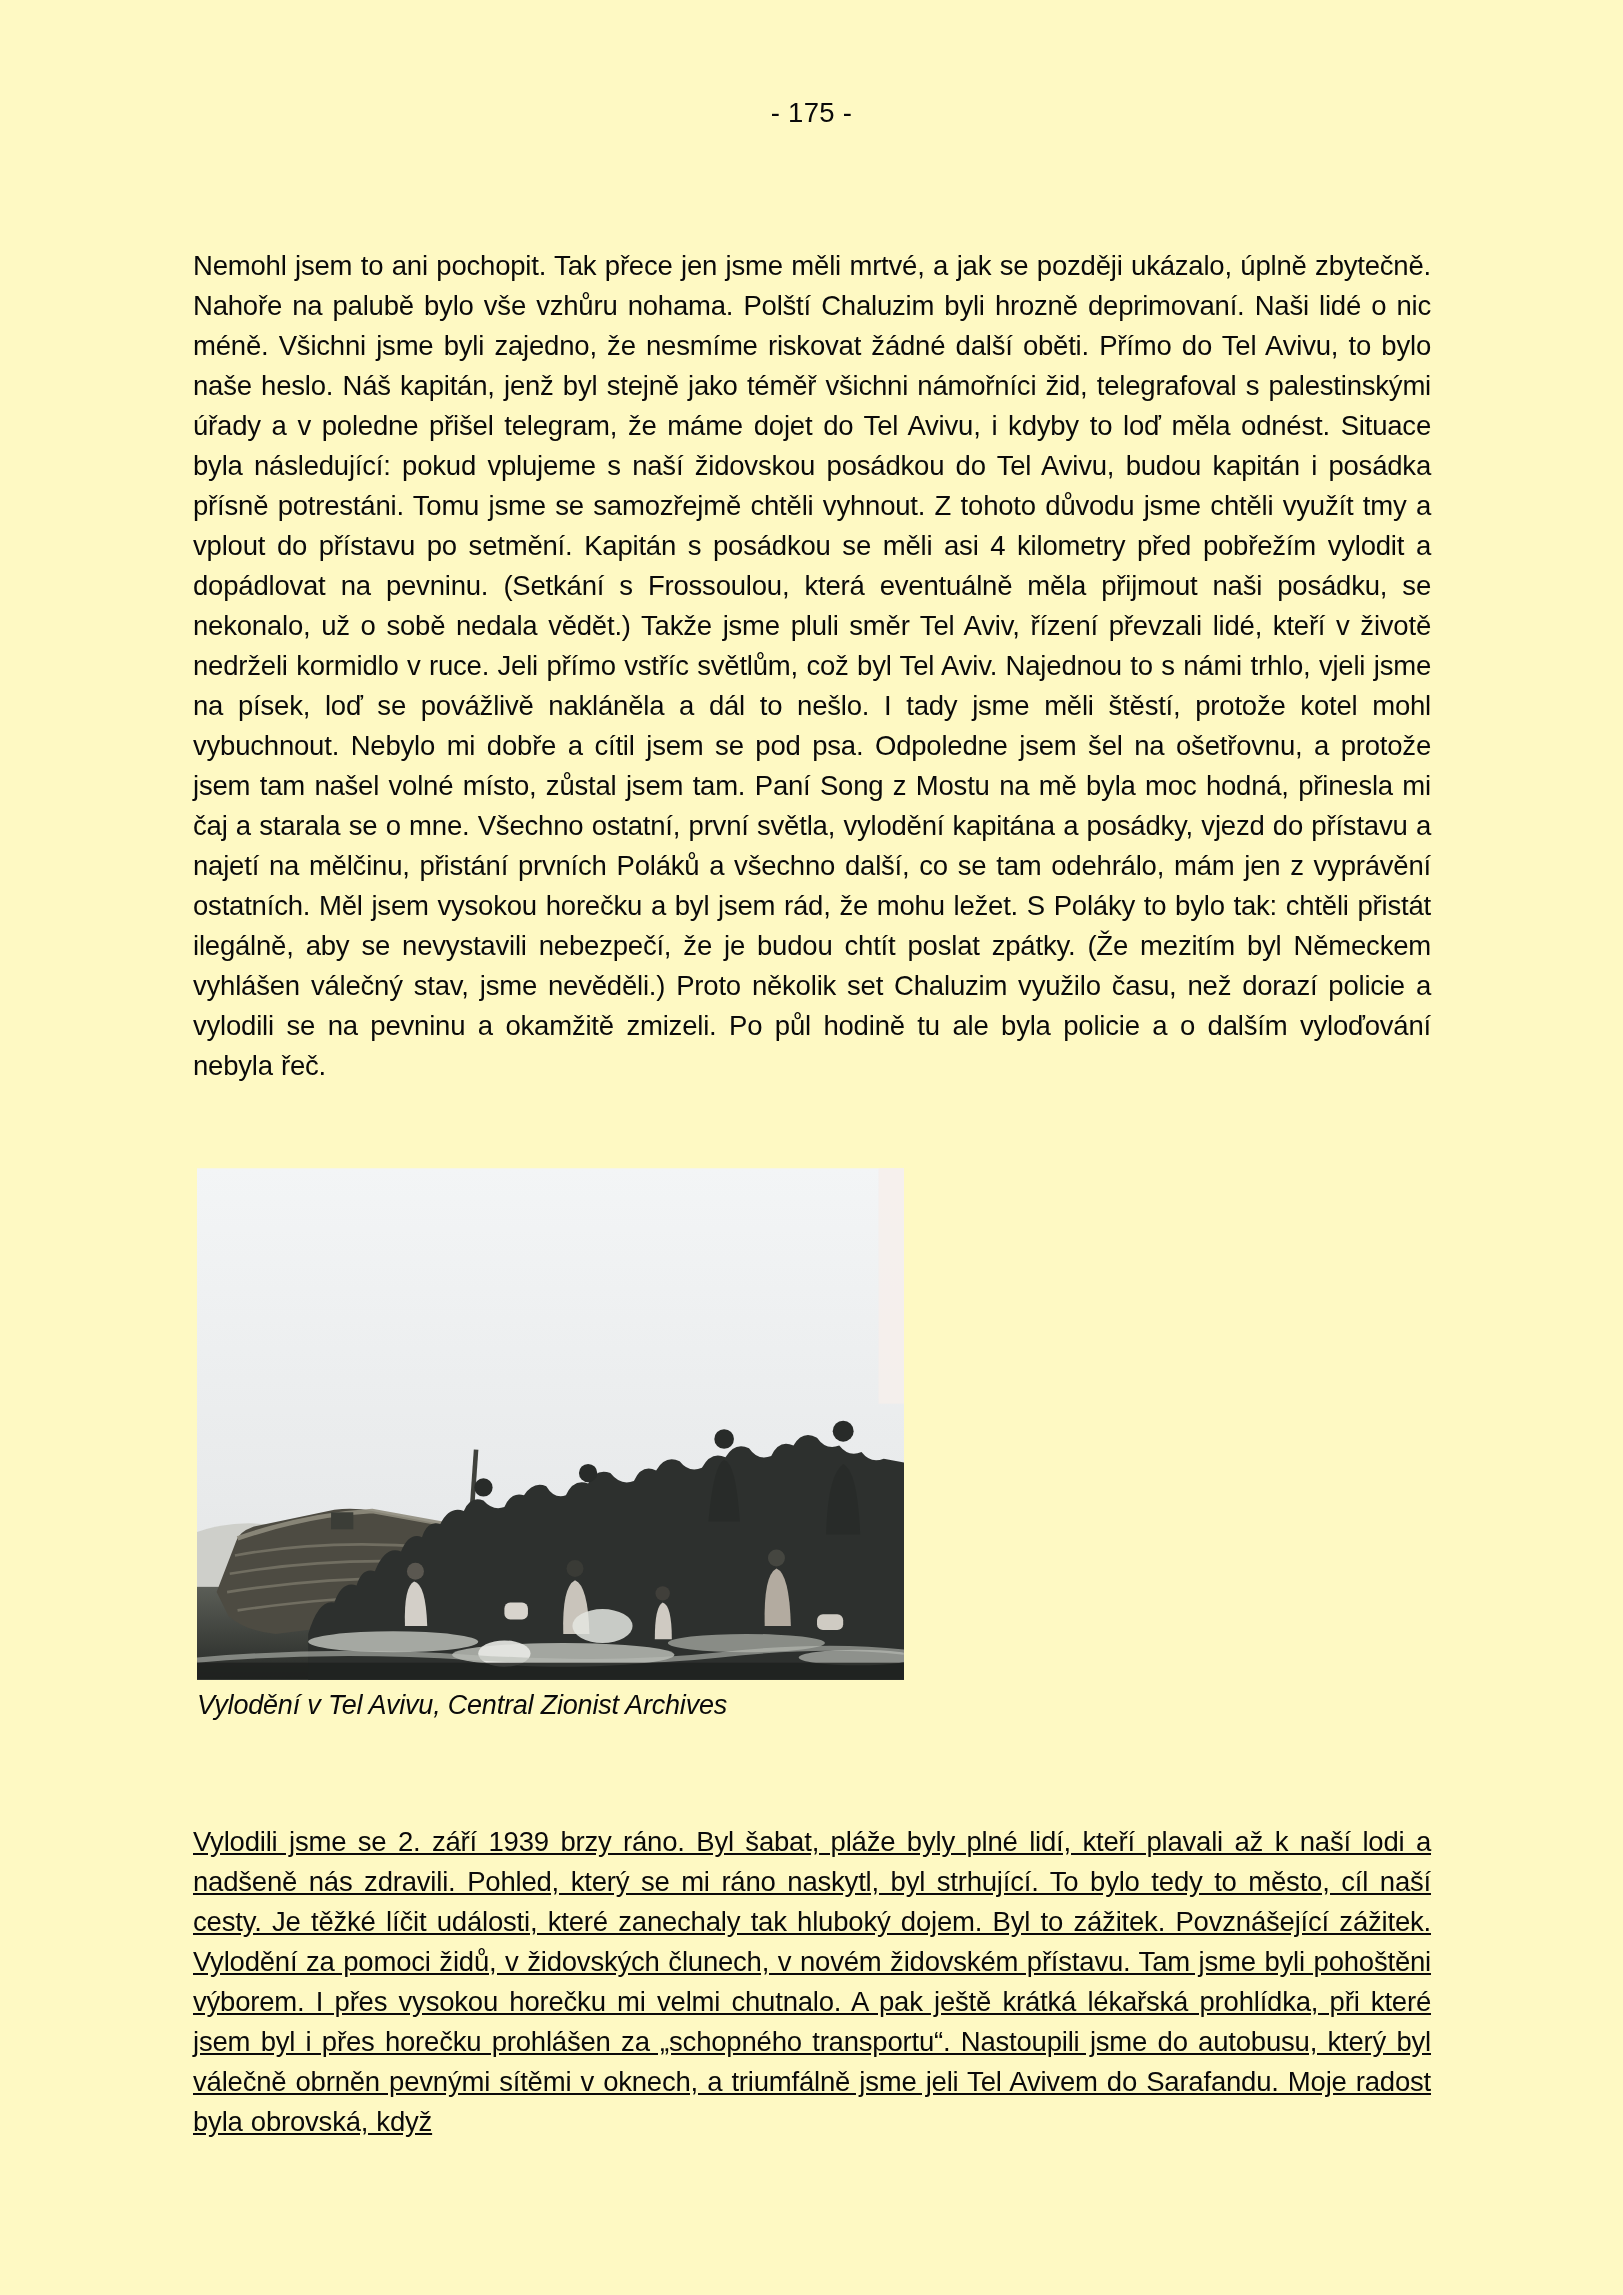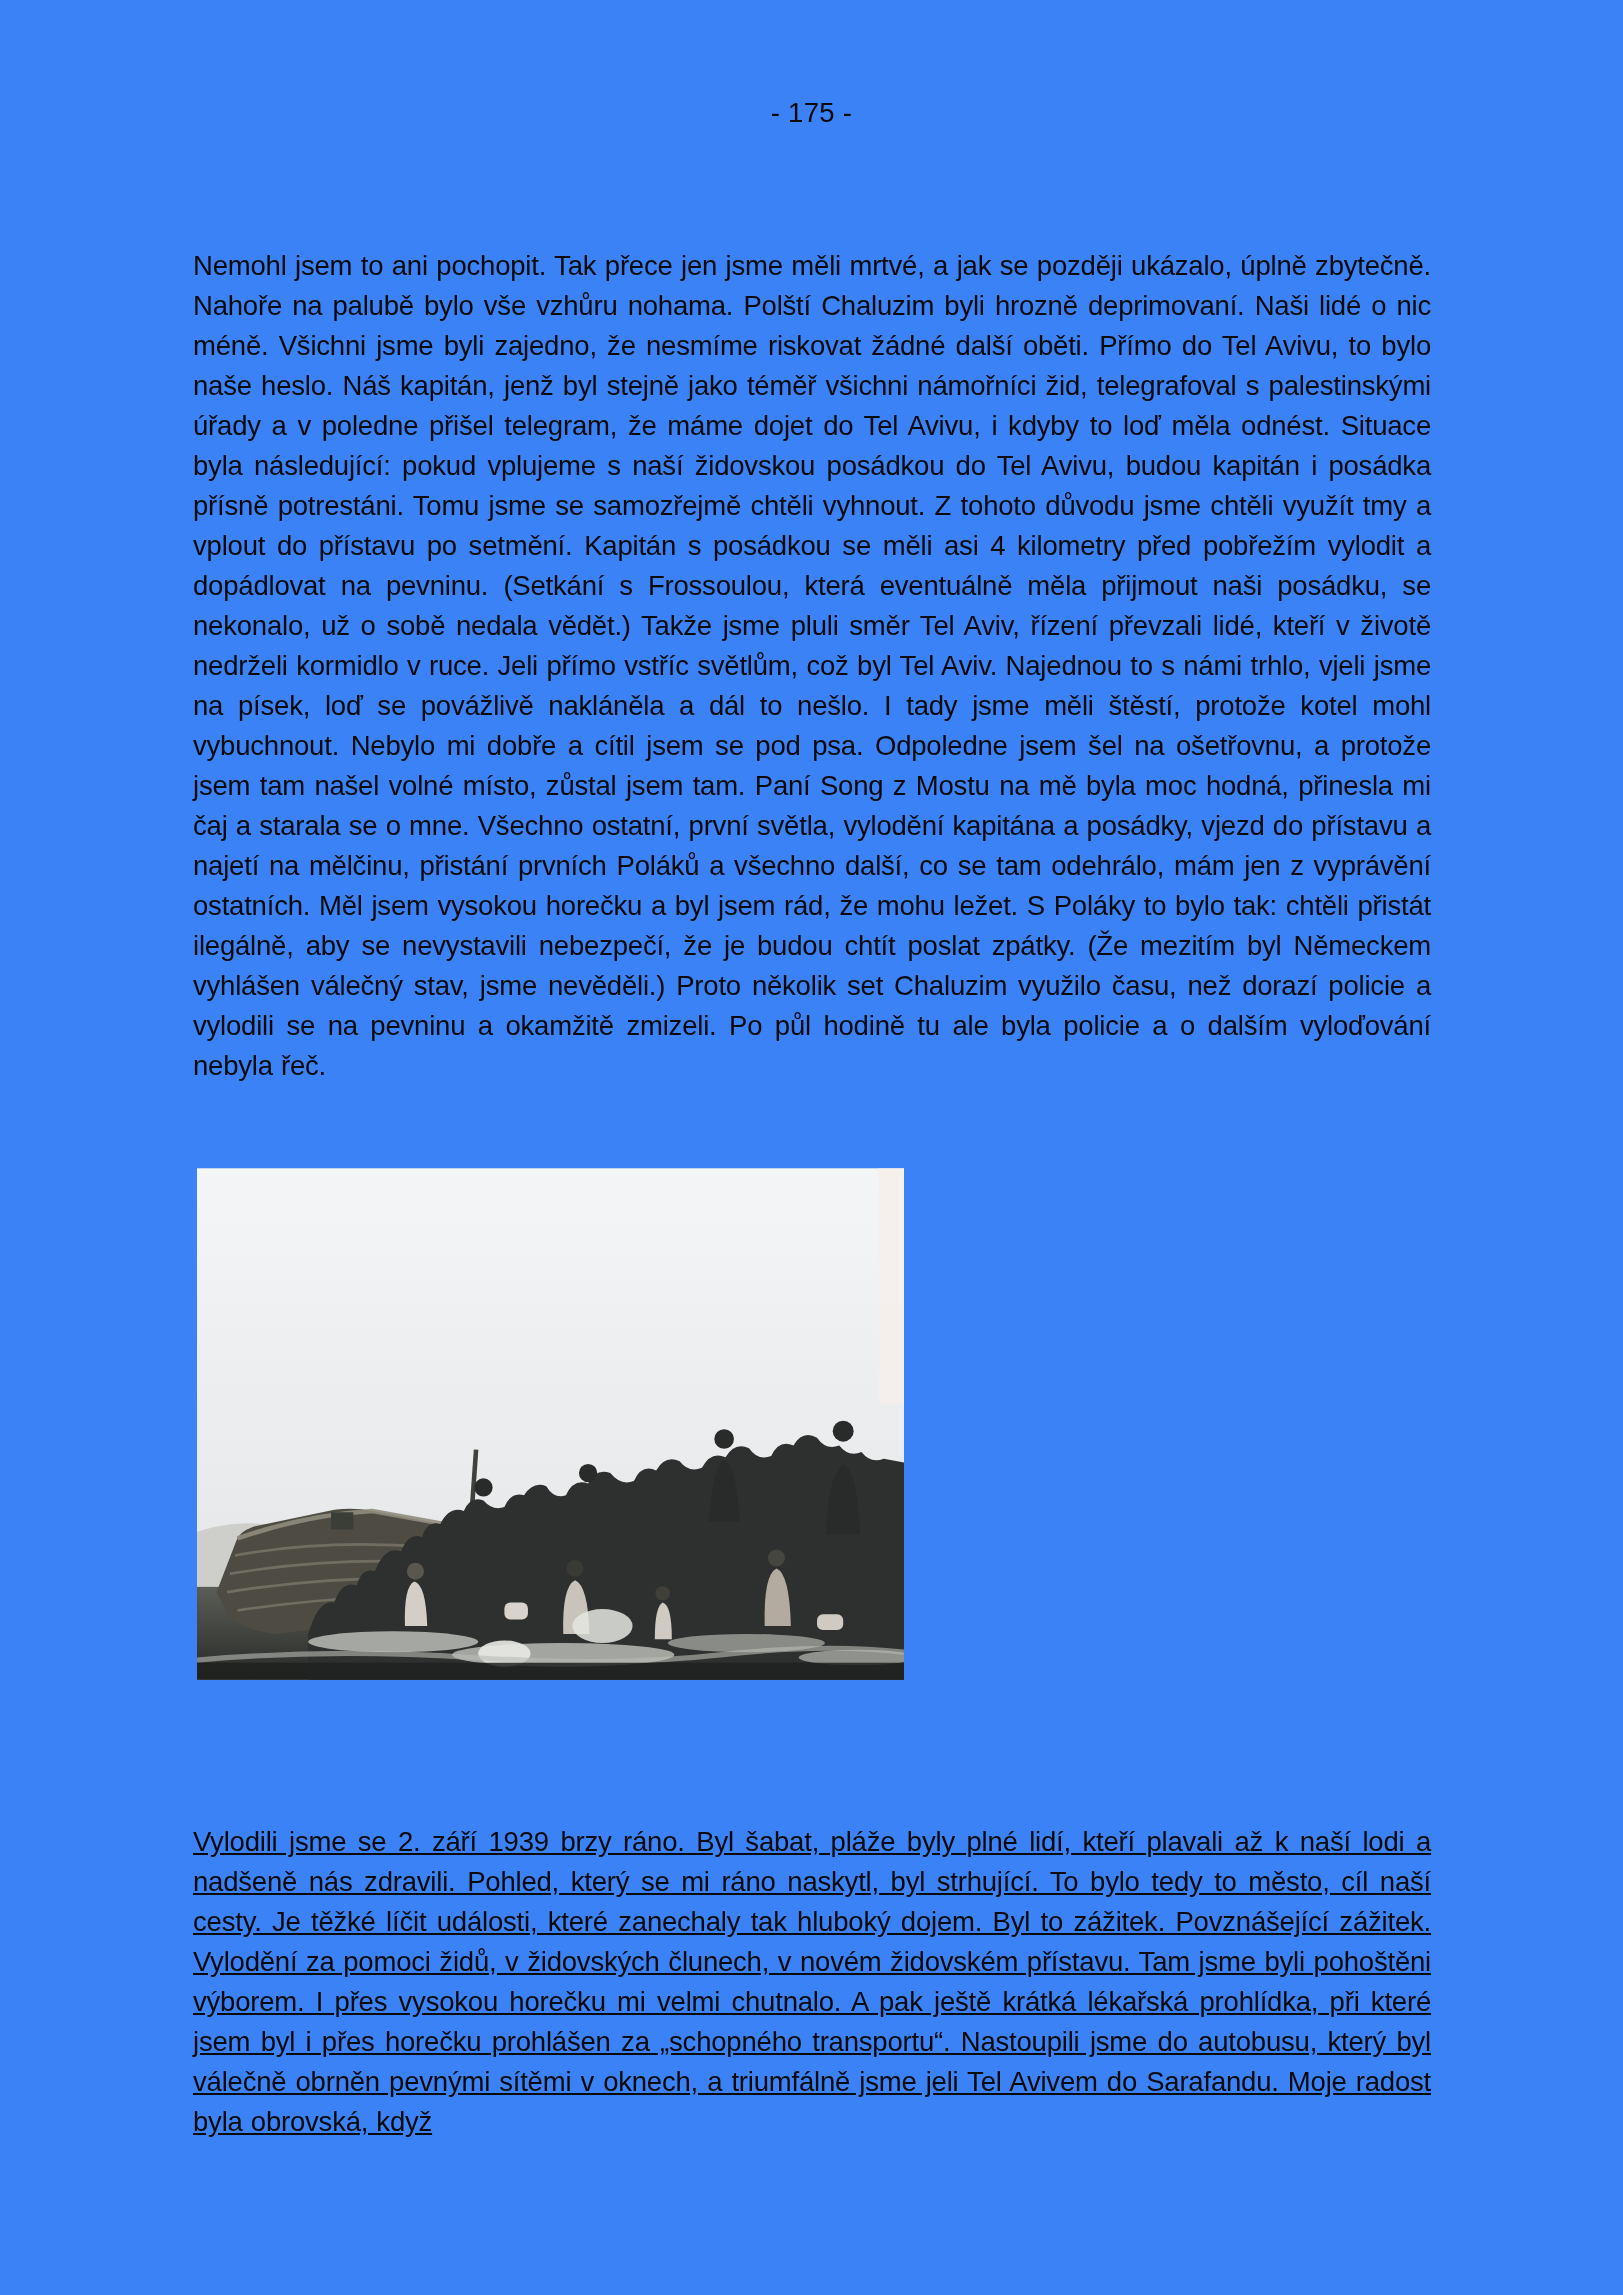--- a/index.html
+++ b/index.html
@@ -5,21 +5,21 @@
 <style>
   html, body {
     margin: 0;
     padding: 0;
     background: #ffffff;
   }
   .page {
     position: relative;
     width: 1623px;
     height: 2295px;
-    background: #3b82f6;
+    background: #fef9c3;
     font-family: "Liberation Sans", sans-serif;
     color: #0a0a0a;
     overflow: hidden;
   }
   .page-number {
     position: absolute;
     top: 96px;
     left: 0;
     width: 100%;
     text-align: center;
@@ -146,18 +146,19 @@
           <ellipse cx="840" cy="726" rx="120" ry="14" fill="#c6c9c2" opacity="0.6"></ellipse>
           <ellipse cx="1010" cy="748" rx="90" ry="12" fill="#cfd2cb" opacity="0.6"></ellipse>
           <ellipse cx="620" cy="700" rx="46" ry="26" fill="#e4e6e0" opacity="0.85"></ellipse>
           <ellipse cx="470" cy="742" rx="40" ry="20" fill="#e9eae5" opacity="0.9"></ellipse>
           <path d="M0,752 Q200,734 420,748 T800,744 T1081,740" stroke="#b9bcb5" stroke-width="8" fill="none" opacity="0.6"></path>
         </g>
 
         <rect y="756" width="1081" height="26" fill="#1e211f" opacity="0.85"></rect>
       </svg>
     </div>
+    <figcaption class="photo-caption">Vylodění v Tel Avivu, Central Zionist Archives</figcaption>
   </figure>
 
   <p class="body-para para-2">Vylodili jsme se 2. září 1939 brzy ráno. Byl šabat, pláže byly plné lidí, kteří plavali až k naší lodi a nadšeně nás zdravili. Pohled, který se mi ráno naskytl, byl strhující. To bylo tedy to město, cíl naší cesty. Je těžké líčit události, které zanechaly tak hluboký dojem. Byl to zážitek. Povznášející zážitek. Vylodění za pomoci židů, v židovských člunech, v novém židovském přístavu. Tam jsme byli pohoštěni výborem. I přes vysokou horečku mi velmi chutnalo. A pak ještě krátká lékařská prohlídka, při které jsem byl i přes horečku prohlášen za „schopného transportu“. Nastoupili jsme do autobusu, který byl válečně obrněn pevnými sítěmi v oknech, a triumfálně jsme jeli Tel Avivem do Sarafandu. Moje radost byla obrovská, když</p>
 
 </div>
 
 
 </body></html>

